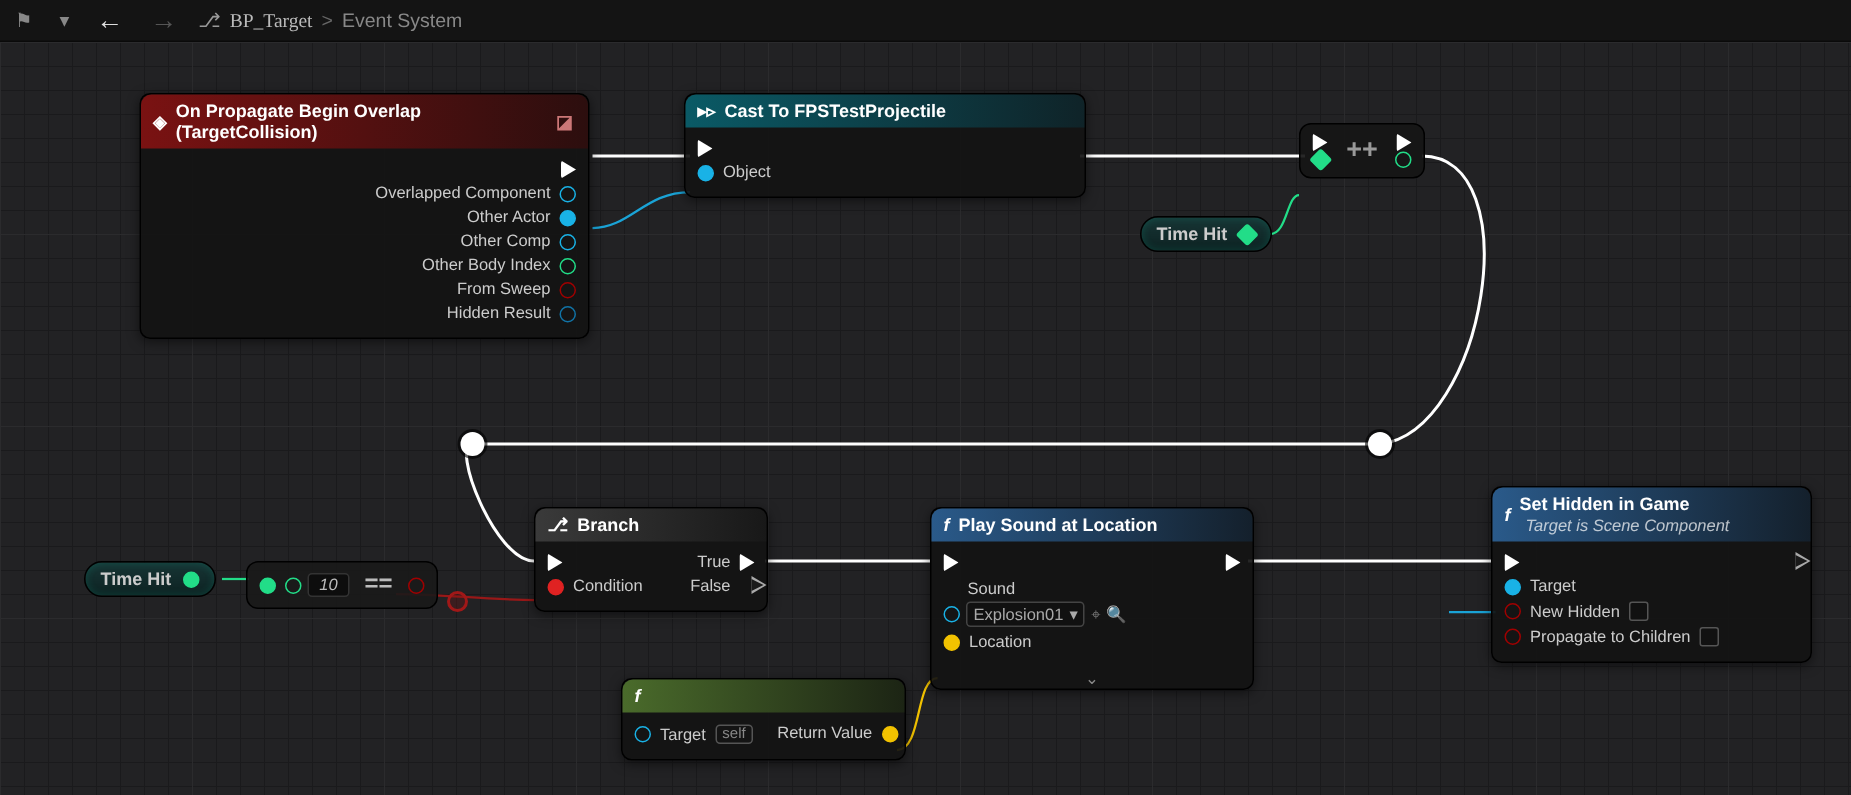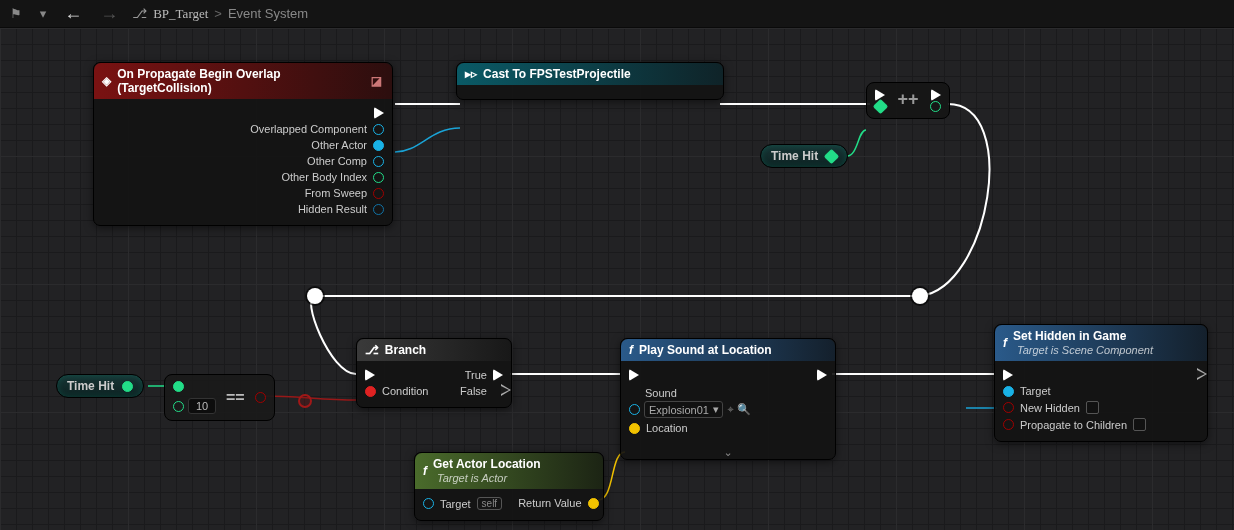--- a/index.html
+++ b/index.html
@@ -124,21 +124,21 @@
   
   .eqnode {
     position:absolute;
     background: rgba(25,25,25,.9);
     border:1px solid #000;
     border-radius:8px;
     padding:6px 8px;
     display:flex; flex-direction:column; gap:6px;
   }
   .eqnode .eq-body { display:flex; align-items:center; gap:10px; }
-  .eq-inputs { display:flex; flex-direction:column; gap:6px; }
+  .eq-inputs { display:flex; flex-direction:row; gap:6px;font-style:italic; }
   .eq-lit { background:#0d0d0d; border:1px solid #333; border-radius:3px; padding:1px 4px; font-size:11px; color:#bbb; width:28px; text-align:center; }
   .eq-sym { color:#bbb; font-size:16px; font-weight:600; }
   
   .incnode {
     position:absolute;
     background: rgba(22,22,22,.92);
     border:1px solid #000;
     border-radius:8px;
     width:84px;
     padding:6px 6px;
@@ -253,20 +253,29 @@
     </div>
   </div>
 </div>
 
 <div class="node" style="left:456px; top:34px; width:268px;">
   <div class="node-header hdr-teal">
     <span>▸▹</span>
     <span>Cast To FPSTestProjectile</span>
   </div>
   <div class="node-body two-col">
+    <div class="col left">
+      <div class="pin-row left">
+            <span class="pin exec c-exec"></span>
+          </div>
+      <div class="pin-row left">
+            <span class="pin filled c-obj"></span>
+            <span class="pin-label">Object</span>
+          </div>
+    </div>
   </div>
 </div>
 
 <div class="incnode" style="left:866px; top:54px;">
   <div class="two-col">
     <div class="col left">
       <div class="pin-row left" style="padding:0 2px">
             <span class="pin exec c-exec"></span>
           </div>
       <div class="pin-row left" style="padding:0 2px">
@@ -340,24 +349,20 @@
             <span class="pin-label">False</span>
             <span class="pin exec hollow c-exec"></span>
           </div>
     </div>
   </div>
 </div>
 
 <div class="node" style="left:414px; top:424px; width:190px;">
   <div class="node-header hdr-green">
     <span style="font-style:italic">f</span>
-    <span>
-      <span>Get Actor Location</span><br>
-      <span class="node-subtitle">Target is Actor</span>
-    </span>
   </div>
   <div class="node-body two-col">
     <div class="col left">
       <div class="pin-row left">
         <span class="pin c-obj"></span>
         <span class="pin-label">Target</span>
         <span class="self-box">self</span>
       </div>
     </div>
     <div class="col right">

